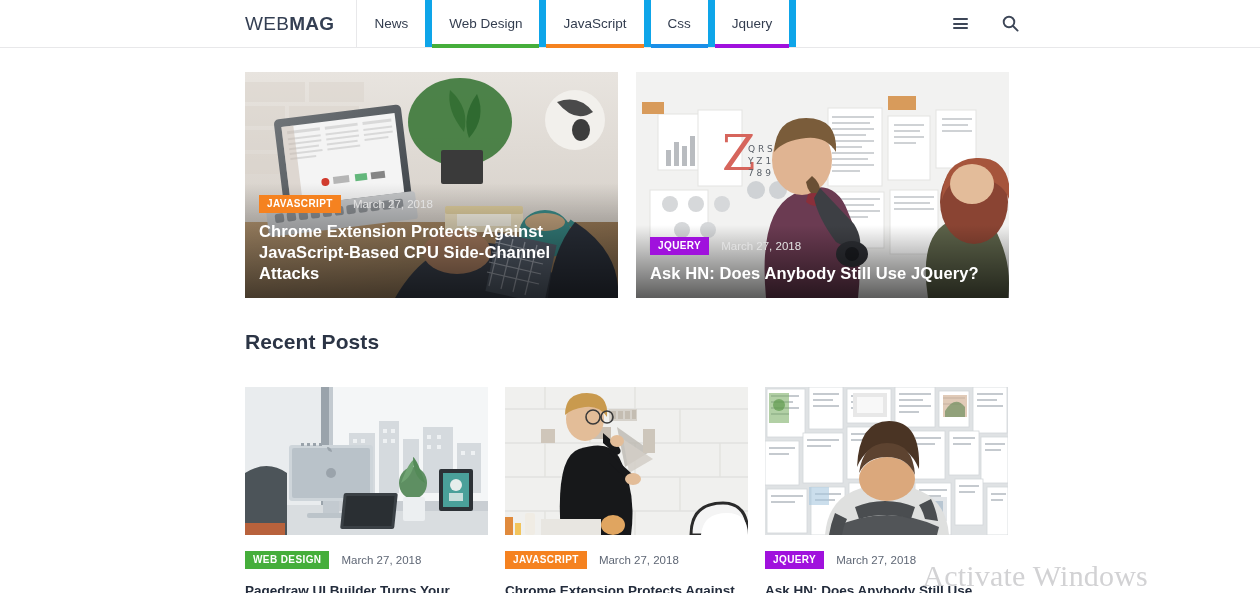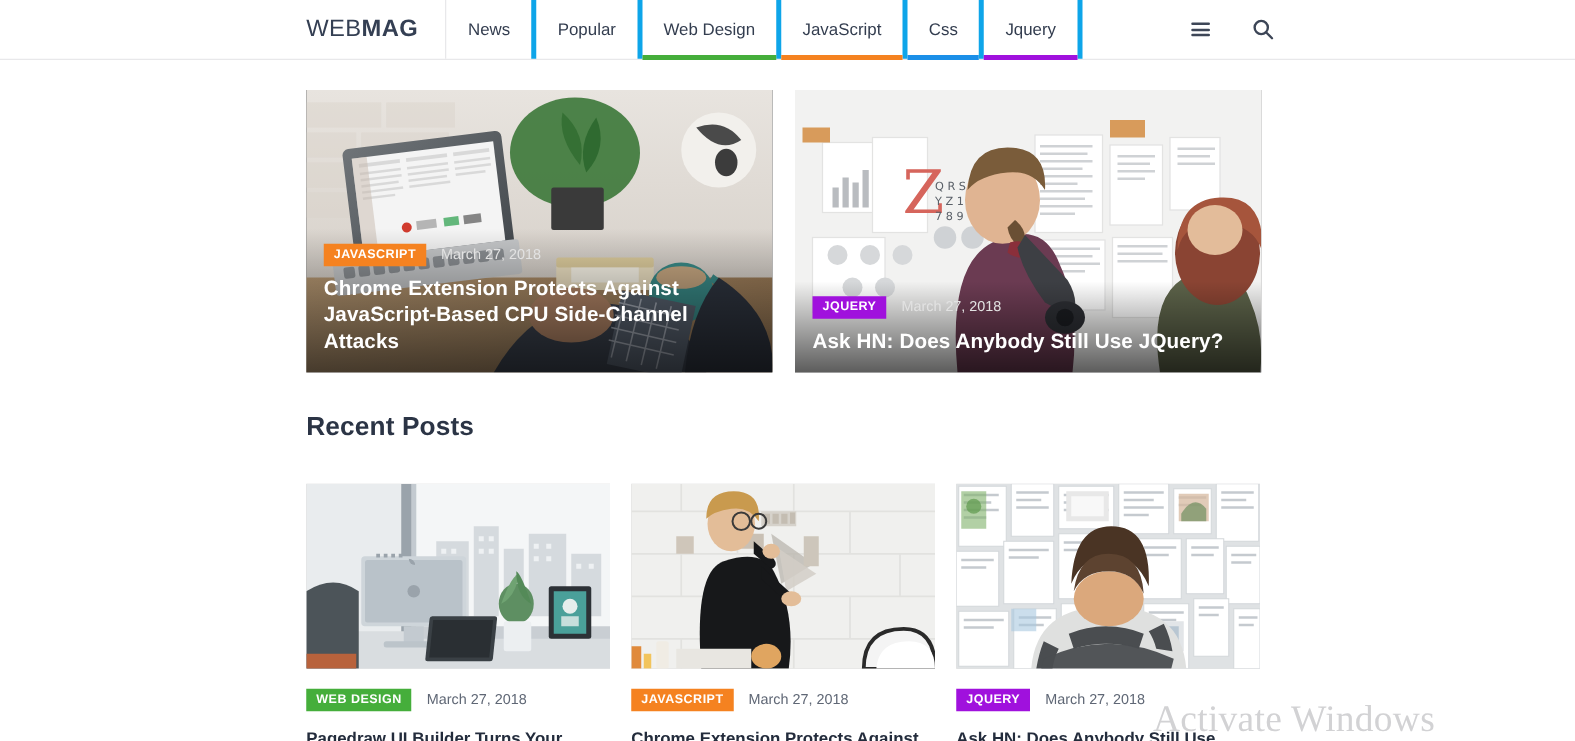--- a/index.html
+++ b/index.html
@@ -50,21 +50,21 @@
     align-items: stretch;
     border-left: 1px solid #e8e8ea;
   }
   .nav-item {
     position: relative;
     display: flex;
     align-items: center;
     padding: 16px 17px;
     font-size: 13.5px;
     color: #333d4f;
-    border-right: 4px solid #0ea5e9;
+    border-right: 7px solid #0ea5e9;
     cursor: pointer;
     white-space: nowrap;
   }
   .nav-item .nav-underline {
     position: absolute;
     left: 0; right: 0;
     bottom: -1px;
     height: 4px;
   }
 
@@ -219,23 +219,20 @@
       <span class="logo-light">WEB</span>
         <span class="logo-bold">MAG</span>
     </div>
 
     <nav class="nav">
 
       <div class="nav-item">
         <span>News</span>
       </div>
 
-      <div class="nav-item">
-        <span>Popular</span>
-      </div>
 
       <div class="nav-item">
         <span>Web Design</span>
         <span class="nav-underline" style="background:#45ae3b"></span>
       </div>
 
       <div class="nav-item">
         <span>JavaScript</span>
         <span class="nav-underline" style="background:#f58220"></span>
       </div>

